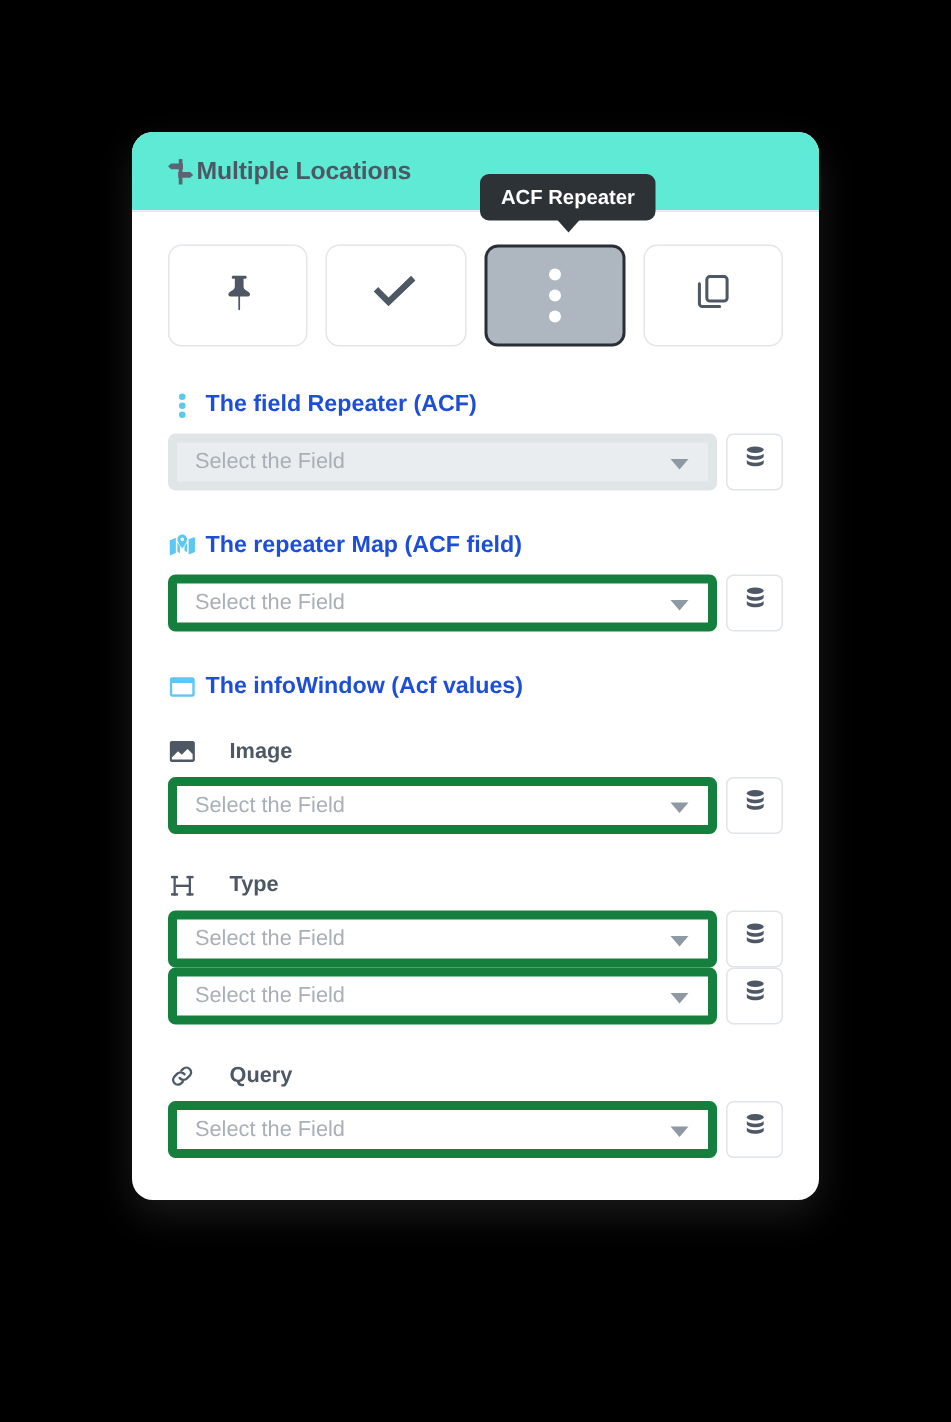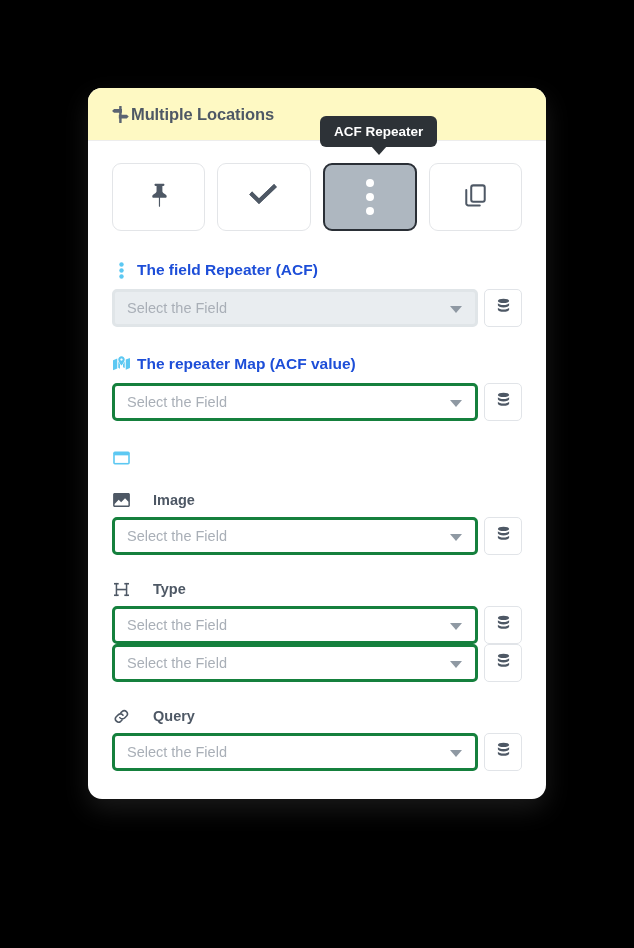--- a/index.html
+++ b/index.html
@@ -29,21 +29,21 @@
     top: 88px;
     width: 458px;
     border-radius: 14px;
     background: #ffffff;
     box-shadow: 0 10px 26px rgba(255,255,255,0.10);
     overflow: hidden;
   }
 
   .card-header {
     height: 53px;
-    background: #fef9c3;
+    background: #5eead4;
     border-bottom: 1px solid #ededed;
     display: flex;
     align-items: center;
     padding: 0 4px 0 22px;
     box-sizing: border-box;
   }
   .card-header-icon {
     width: 20px;
     height: 20px;
     margin-right: 1px;
@@ -180,21 +180,21 @@
   
   .select-row {
     display: flex;
     align-items: stretch;
     gap: 6px;
   }
   .select-box {
     position: relative;
     flex: 1;
     height: 38px;
-    border: 3px solid #15803d;
+    border: 6px solid #15803d;
     border-radius: 5px;
     background: #ffffff;
     display: flex;
     align-items: center;
     padding: 0 34px 0 12px;
     box-sizing: border-box;
     cursor: pointer;
   }
   .select-box.disabled {
     background: #e9edf0;
@@ -320,21 +320,21 @@
 
       <div class="sec-title">
         <span class="sec-icon">
           <svg width="18" height="16" viewBox="0 0 20 18" fill="currentColor">
             <path d="M0.8 4.3 5 2.6v11.8L.8 16.2c-.4.2-.8-.1-.8-.5V4.9c0-.3.2-.5.8-.6z"></path>
             <path d="M19.2 2.1 15 3.8v11.9l4.2-1.7c.5-.2.8-.4.8-.8V2.7c0-.4-.4-.8-.8-.6z"></path>
             <path d="M10 0C7.9 0 6.2 1.7 6.2 3.8c0 2.5 3.3 6.6 3.5 6.8.2.2.5.2.6 0 .2-.2 3.5-4.3 3.5-6.8C13.8 1.7 12.1 0 10 0zm0 5.2c-.8 0-1.4-.6-1.4-1.4S9.2 2.4 10 2.4s1.4.6 1.4 1.4S10.8 5.2 10 5.2z"></path>
             <path d="M6.2 13.5V6.1c.6 1.2 1.4 2.5 2 3.3v5.3zM11.8 9.4c.6-.8 1.4-2.1 2-3.3v7.7l-2-.9z"></path>
           </svg>
         </span>
-        <span>The repeater Map (ACF value)</span>
+        <span>The repeater Map (ACF field)</span>
       </div>
 
       <div class="select-row">
         <div class="select-box">
           <span class="select-text">Select the Field</span>
           <span class="caret"></span>
         </div>
         <div class="db-btn">
           <span>
             <svg width="15" height="17" viewBox="0 0 16 18" fill="currentColor">
@@ -346,20 +346,21 @@
         </div>
       </div>
 
       <div class="sec-title">
         <span class="sec-icon">
           <svg width="18" height="16" viewBox="0 0 18 16" fill="currentColor">
             <rect x="0.2" y="1.2" width="17.6" height="13.6" rx="1.8"></rect>
             <rect x="1.9" y="5.2" width="14.2" height="8" fill="#ffffff"></rect>
           </svg>
         </span>
+        <span>The infoWindow (Acf values)</span>
       </div>
 
       <div class="fld-label">
         <span class="fld-icon">
           <svg width="17" height="14" viewBox="0 0 18 15" fill="currentColor">
             <path d="M1.6 0h14.8c.9 0 1.6.7 1.6 1.6v11.8c0 .9-.7 1.6-1.6 1.6H1.6C.7 15 0 14.3 0 13.4V1.6C0 .7.7 0 1.6 0zm0 1.7v11.6h14.8V9.3l-3.6-3.6-4.2 4.2-2.6-2.6-4.4 4.4z"></path>
             <circle cx="5.3" cy="4.6" r="1.6"></circle>
           </svg>
         </span>
         <span>Image</span>

